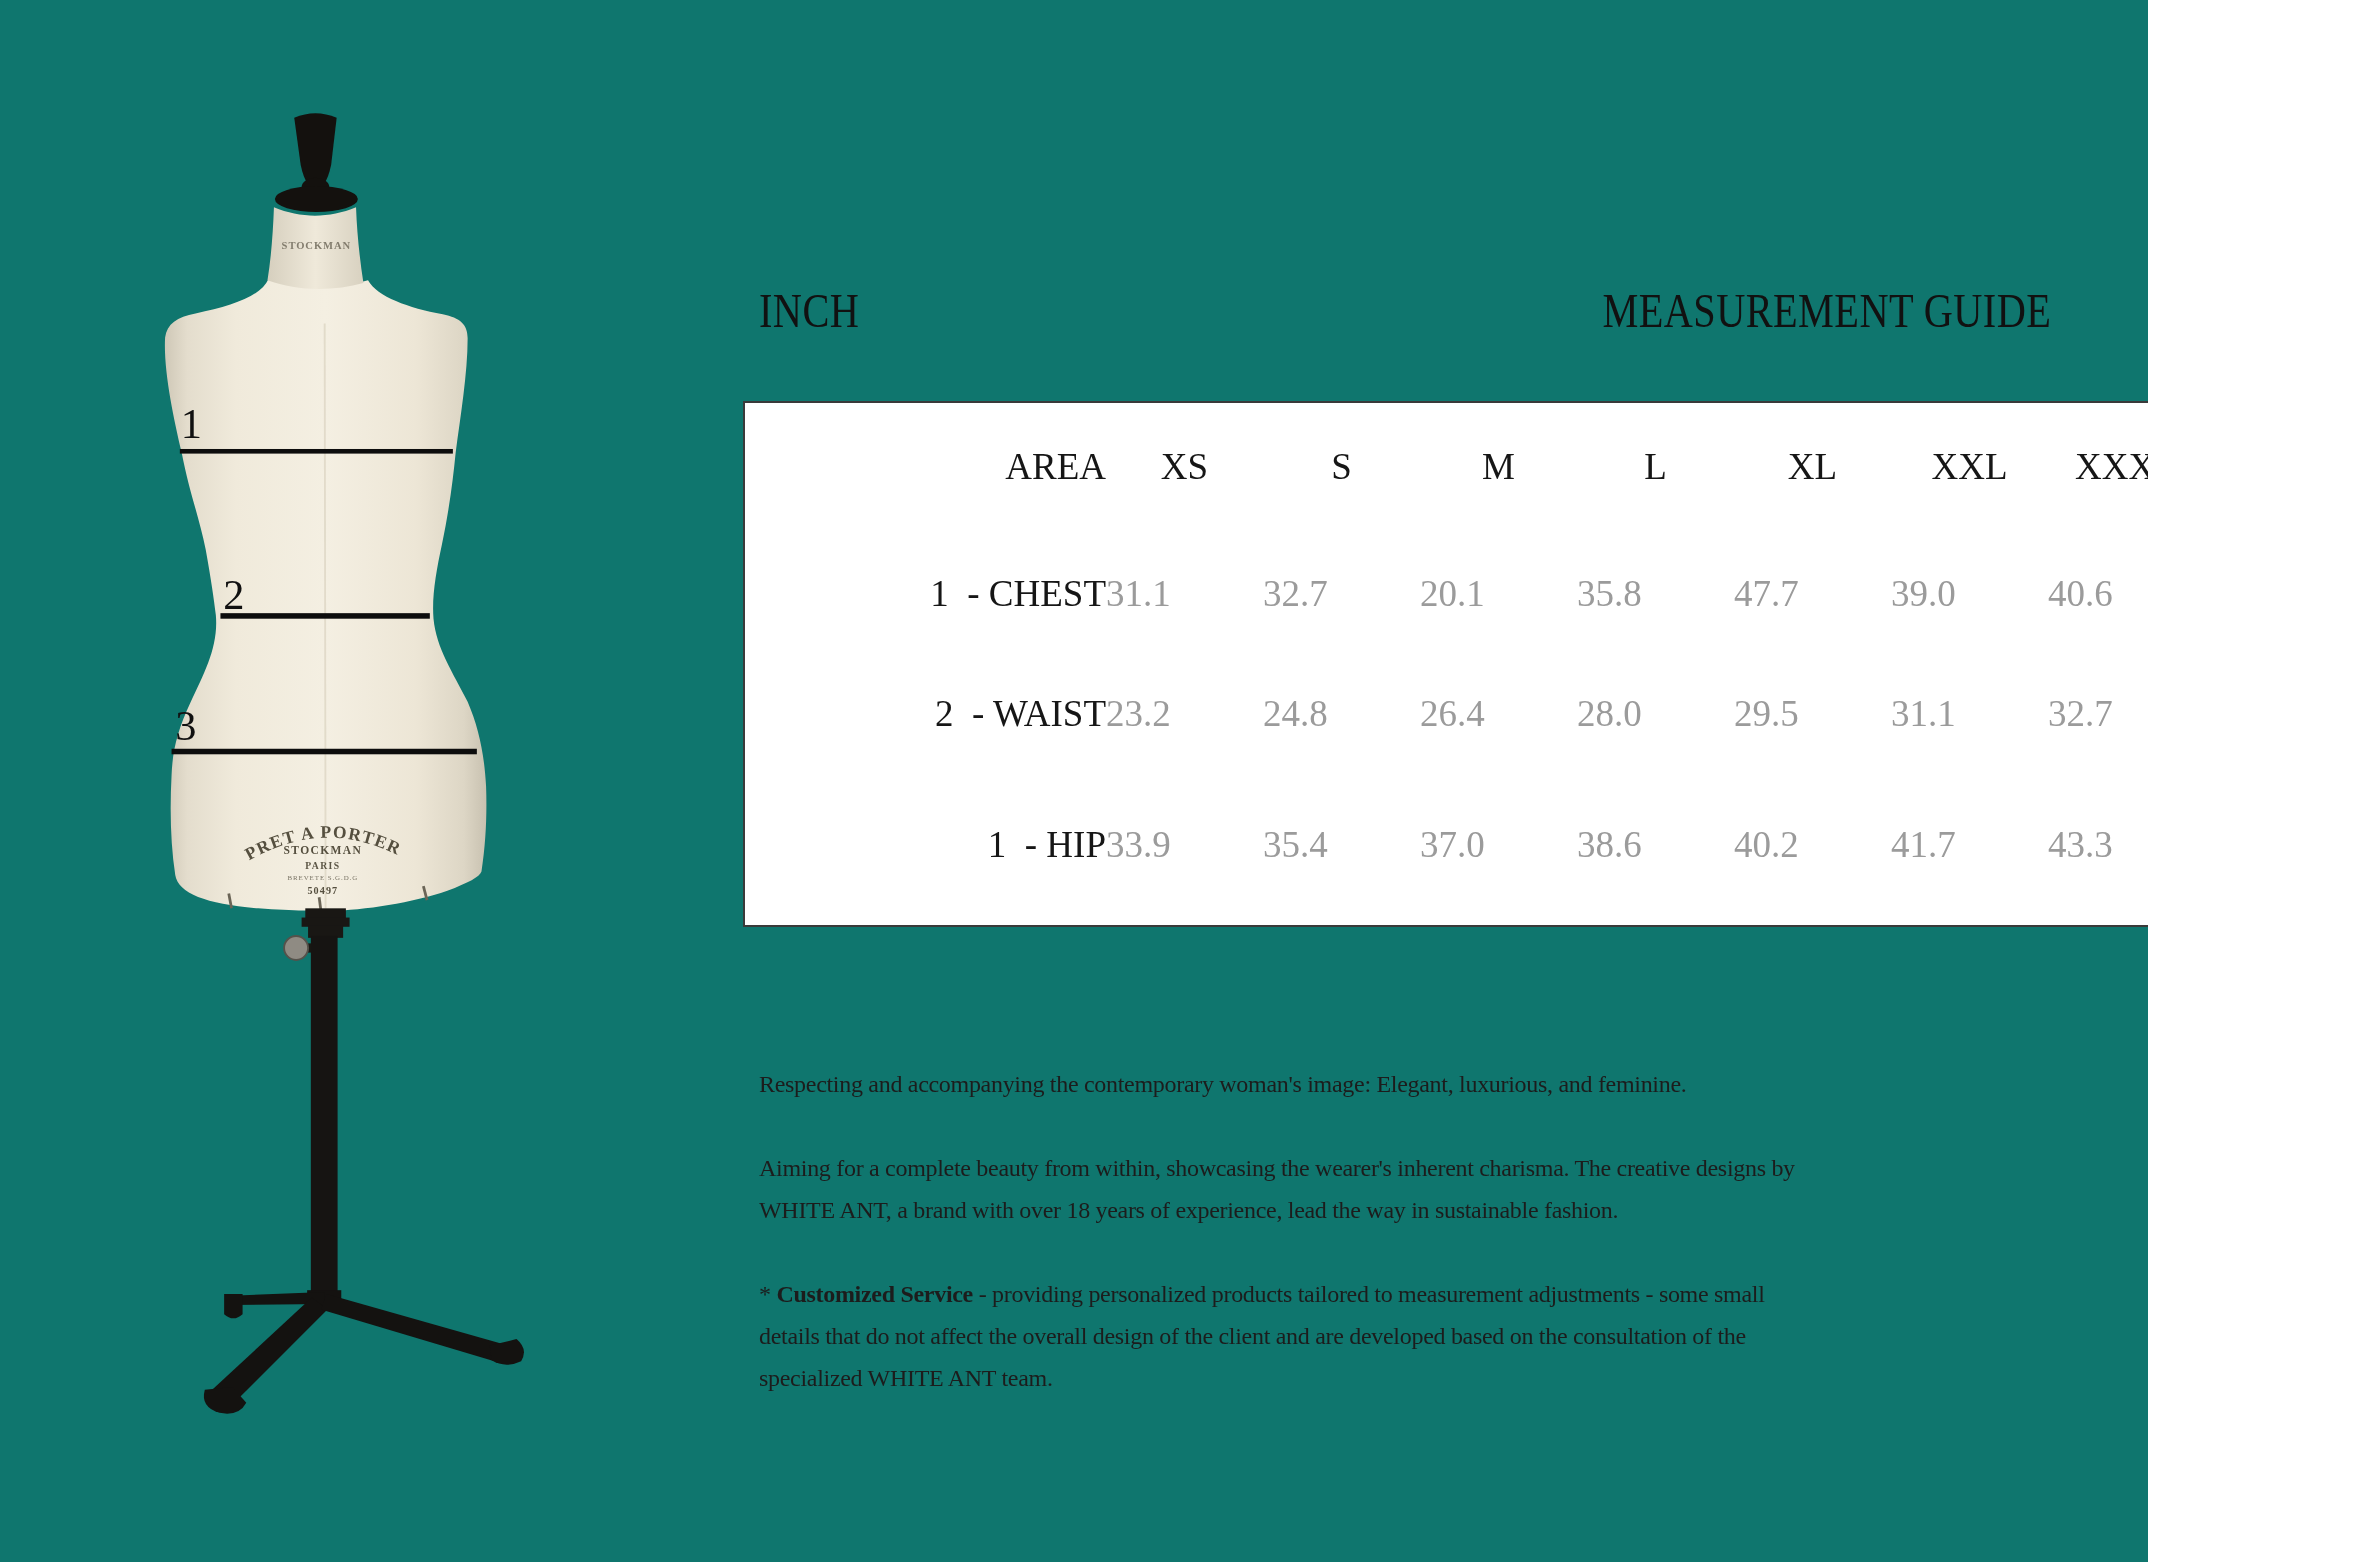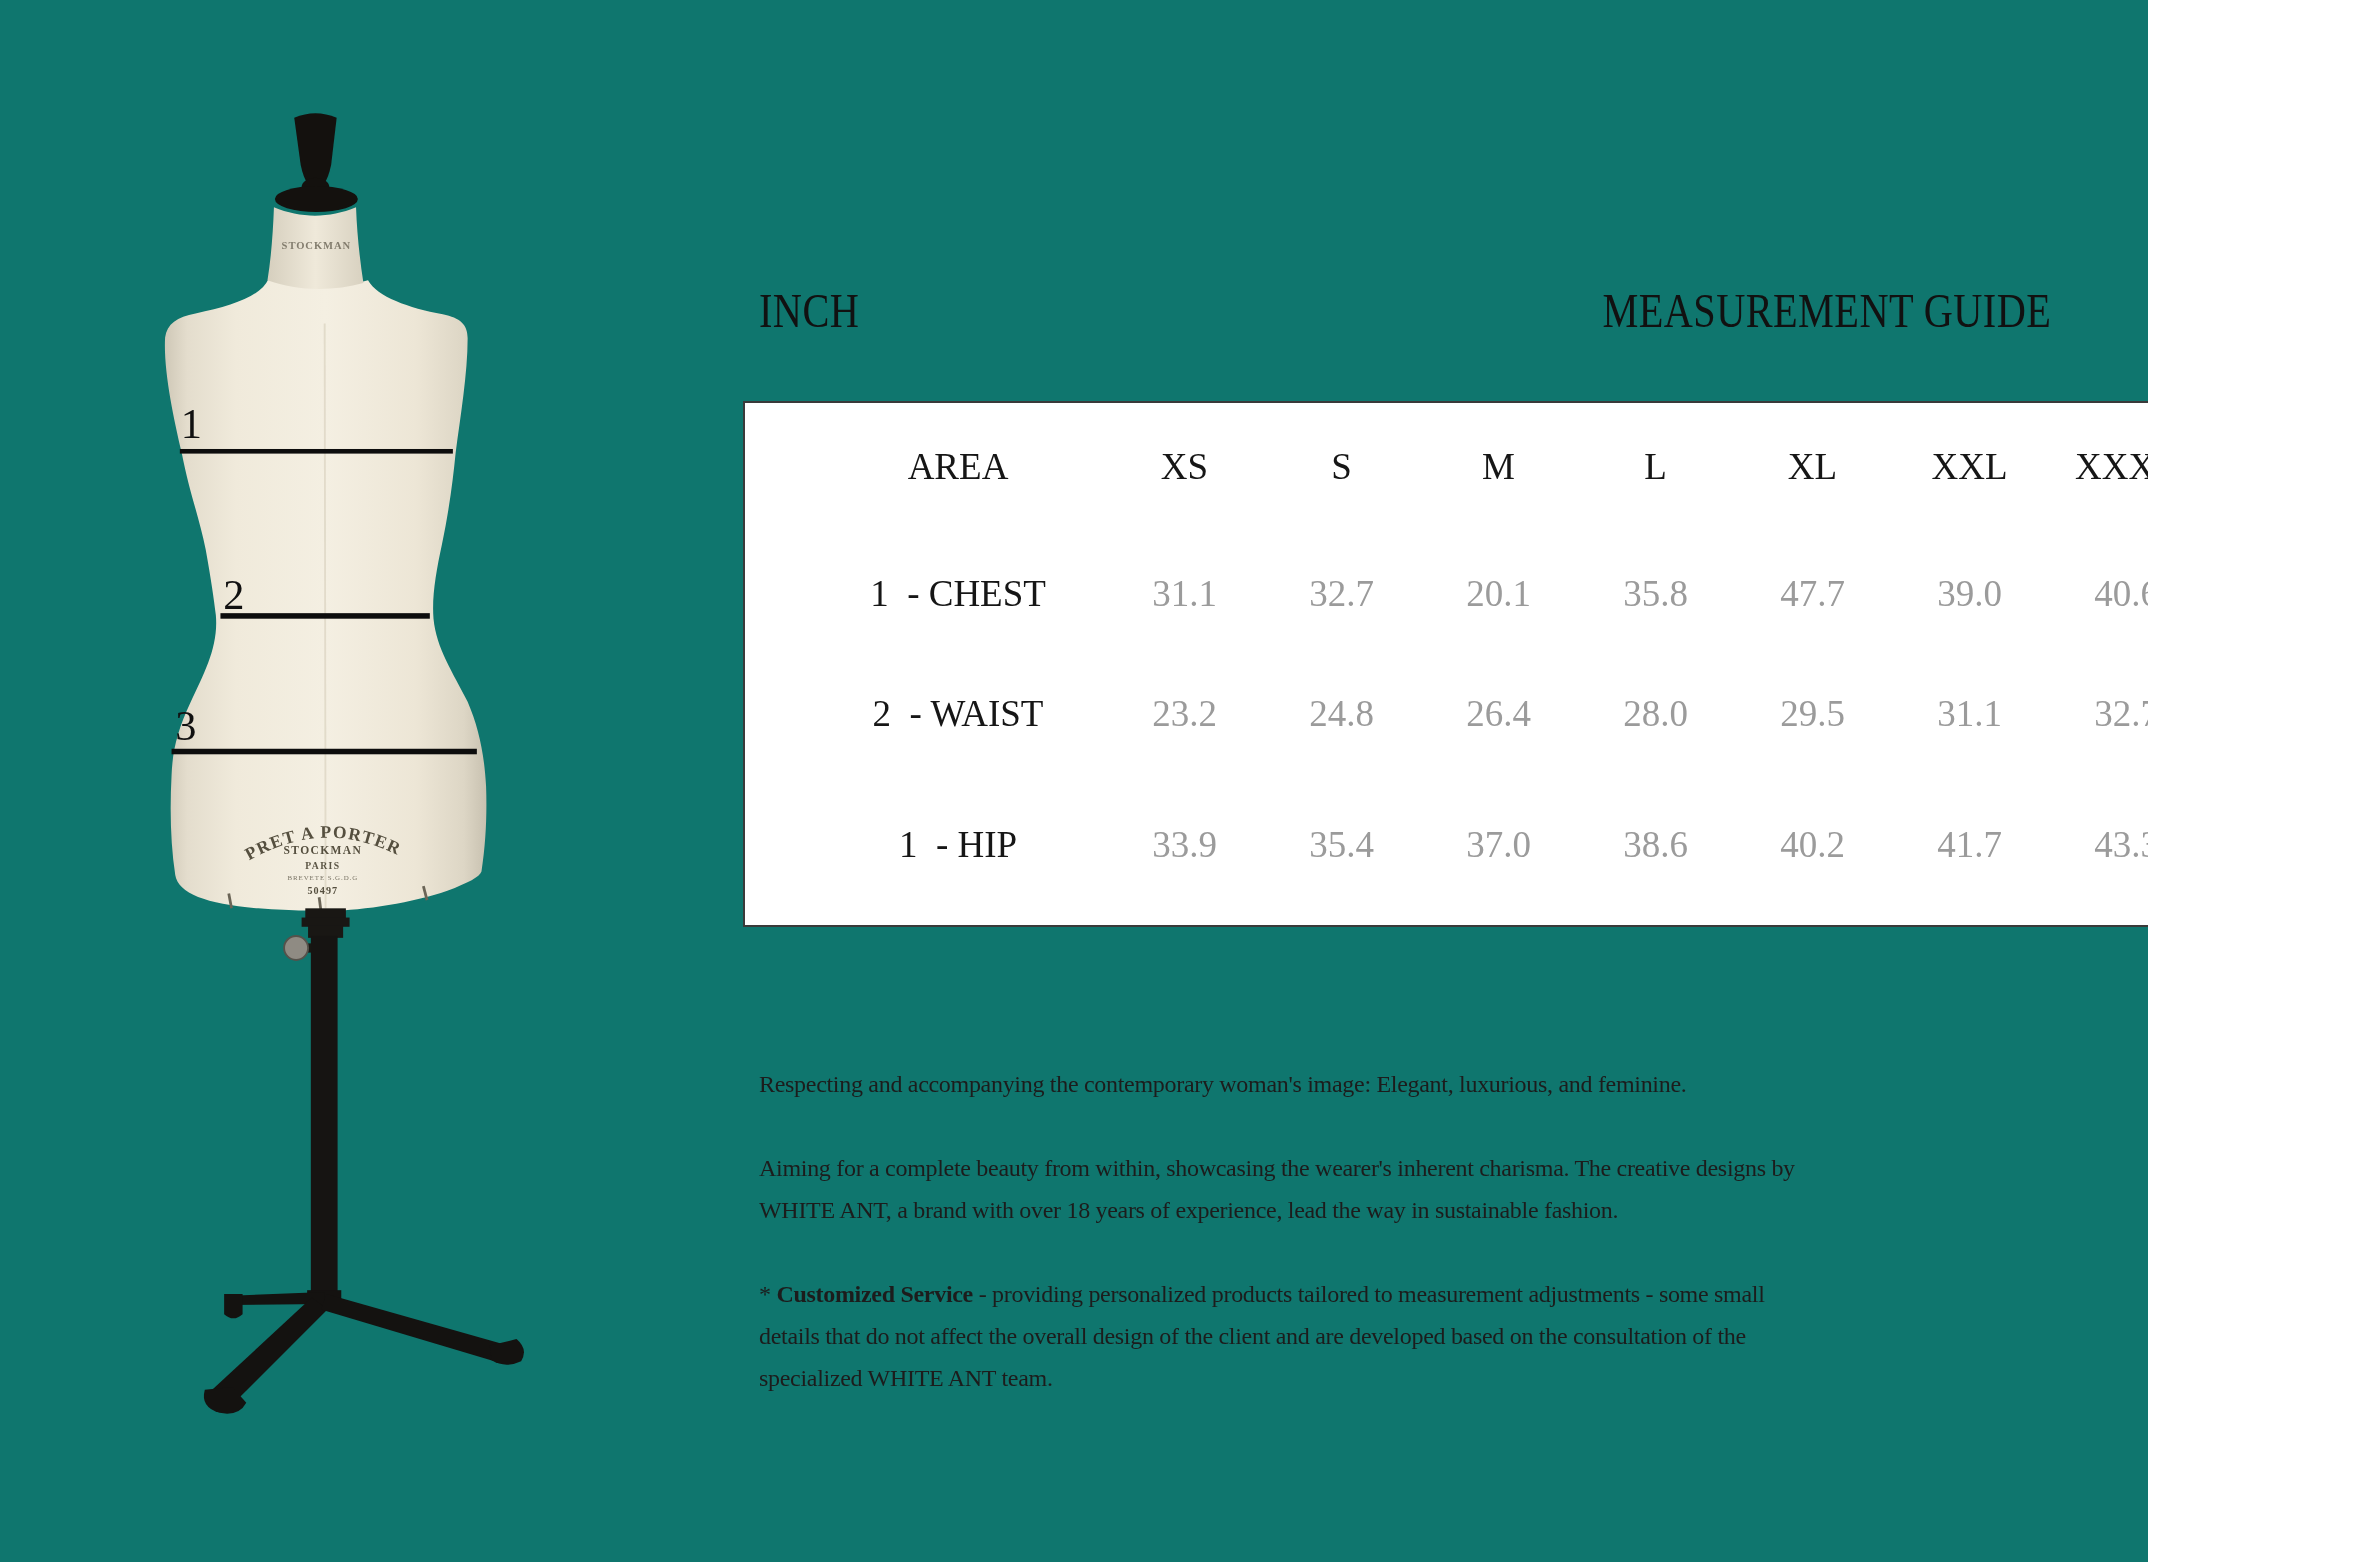--- a/index.html
+++ b/index.html
@@ -17,23 +17,23 @@
   
   .size-table{
     position:absolute;left:743px;top:401px;width:1503px;height:522px;
     border:2.8px solid #3a3a3a;background:#fff;
   }
   .trow{
     position:absolute;left:0;width:100%;
     display:grid;grid-template-columns:361px repeat(7,157px);
     align-items:center;font-size:37px;line-height:44px;
   }
-  .trow .area-cell{padding-left:65px;text-align:center;color:#161616;white-space:pre;}
+  .trow .area-cell{padding-left:65px;text-align:right;color:#161616;white-space:pre;}
   .trow .size-cell{text-align:center;color:#161616;}
-  .trow .val-cell{text-align:center;color:#9b9b9b;}
+  .trow .val-cell{text-align:left;color:#9b9b9b;}
   .thead{top:42px;}
   .r1{top:169px;}
   .r2{top:289px;}
   .r3{top:420px;}
   
   .bodytext{
     position:absolute;left:759px;top:1063px;width:1532px;
     font-size:24px;line-height:42px;letter-spacing:-0.3px;color:#1c1c1c;
   }
   .bodytext p{margin:0 0 42px 0;}

